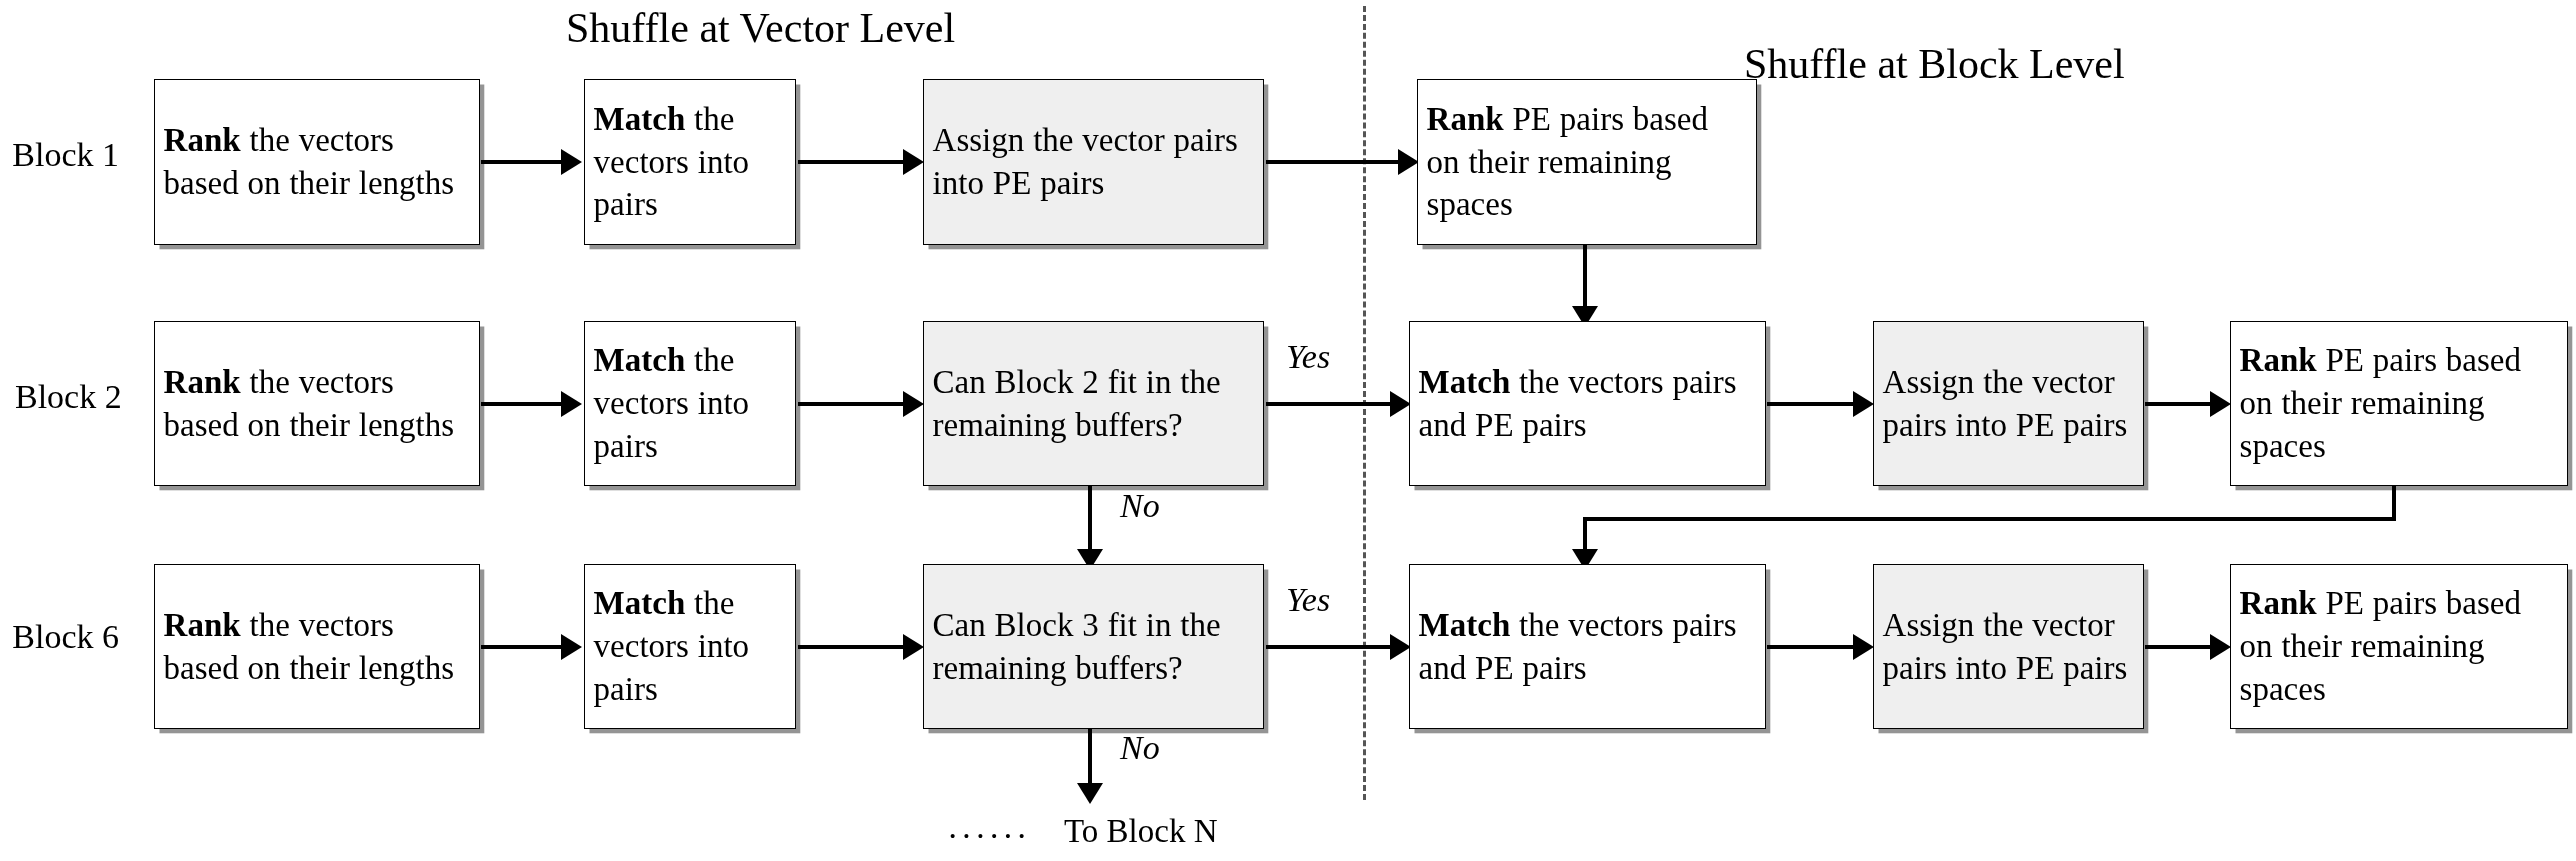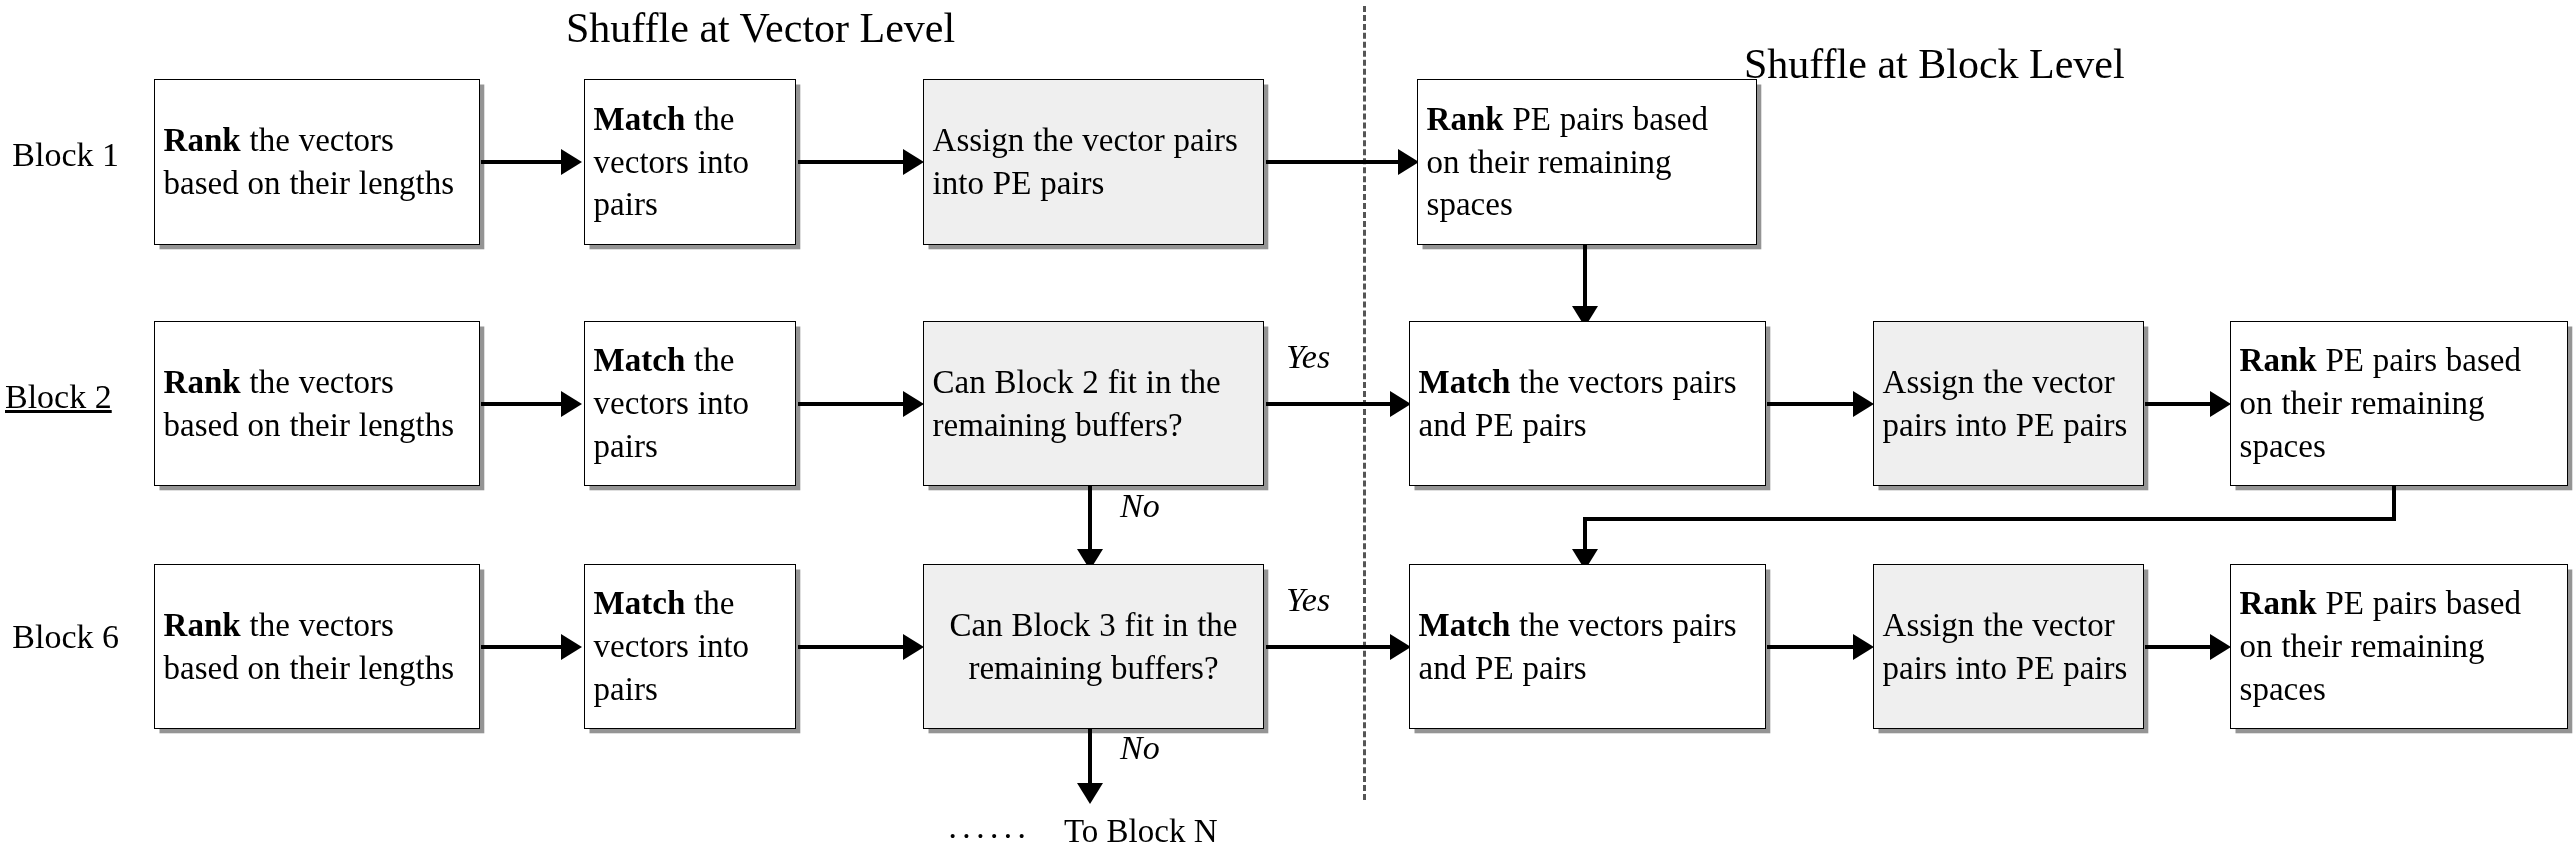--- a/index.html
+++ b/index.html
@@ -71,21 +71,21 @@
 <body>
 
 <div id="stage">
 
   <div class="section-title" style="left:566px;top:7.4px;">Shuffle at Vector Level</div>
   <div class="section-title" style="left:1744px;top:7.4px;margin-top:36px;">Shuffle at Block Level</div>
 
   <div class="dashed-div" style="left:1363px;top:6.2px;height:794px;"></div>
 
   <div class="row-label" style="left:12.3px;top:138px;">Block 1</div>
-  <div class="row-label" style="left:5px;top:380px;text-decoration:underline;">Block 2</div>
+  <div class="row-label" style="left:15px;top:380px;">Block 2</div>
   <div class="row-label" style="left:12.3px;top:620px;">Block 6</div>
 
   <div class="box" id="b-r1c1" style="left:154px;top:79px;width:326px;height:166px;">
     <div class="txt">
       <b>Rank</b><span> the vectors based on their lengths</span>
     </div>
   </div>
 
   <div class="hline" style="left:481px;top:160px;width:80px;"></div>
   <div class="arrow-r" style="left:561px;top:149px;"></div>
@@ -189,21 +189,21 @@
 
   <div class="box" id="b-r3c2" style="left:584px;top:564px;width:212px;height:165px;">
     <div class="txt">
       <b>Match</b><span> the vectors into pairs</span>
     </div>
   </div>
 
   <div class="hline" style="left:798px;top:645px;width:105px;"></div>
   <div class="arrow-r" style="left:903px;top:634px;"></div>
 
-  <div class="box shaded" id="b-r3c3" style="left:923px;top:564px;width:341px;height:165px;text-align:center;">
+  <div class="box shaded" id="b-r3c3" style="left:923px;top:564px;width:341px;height:165px;">
     <div class="txt">
       <b></b><span>Can Block 3 fit in the remaining buffers?</span>
     </div>
   </div>
 
   <div class="hline" style="left:1266px;top:645px;width:124px;"></div>
   <div class="arrow-r" style="left:1390px;top:634px;"></div>
   <div class="edge-label" style="left:1286px;top:583px;">Yes</div>
 
   <div class="vline" style="left:1088px;top:729px;height:58px;"></div>

